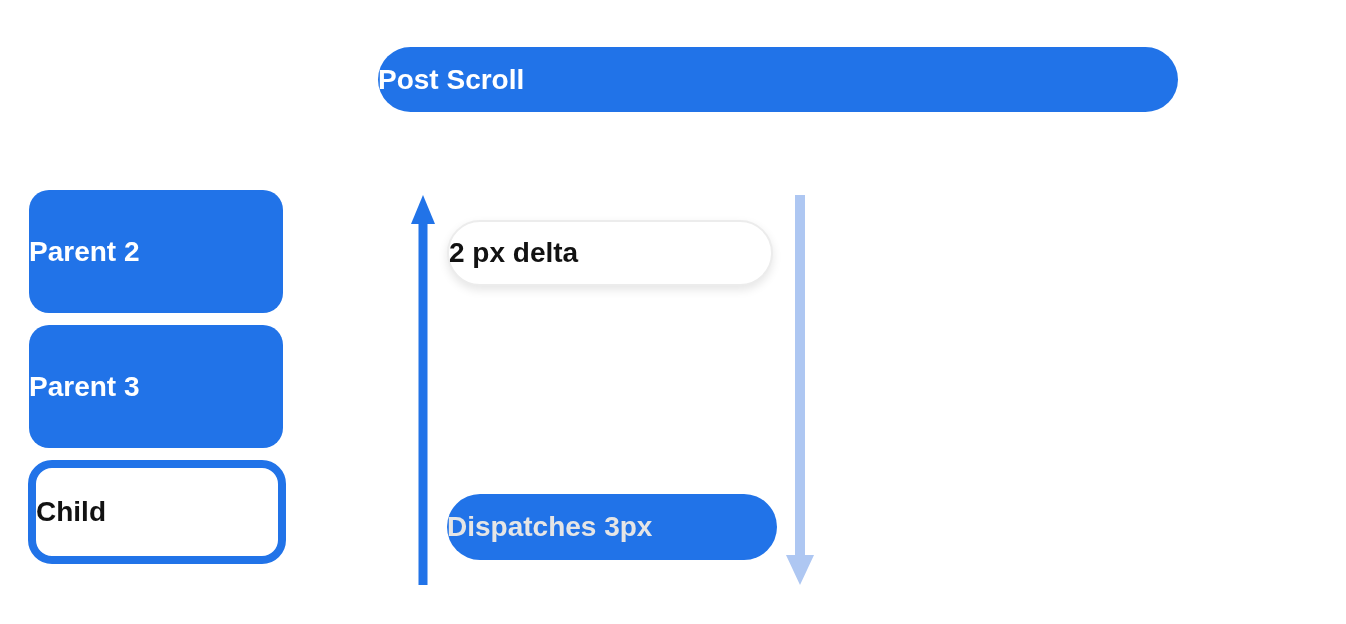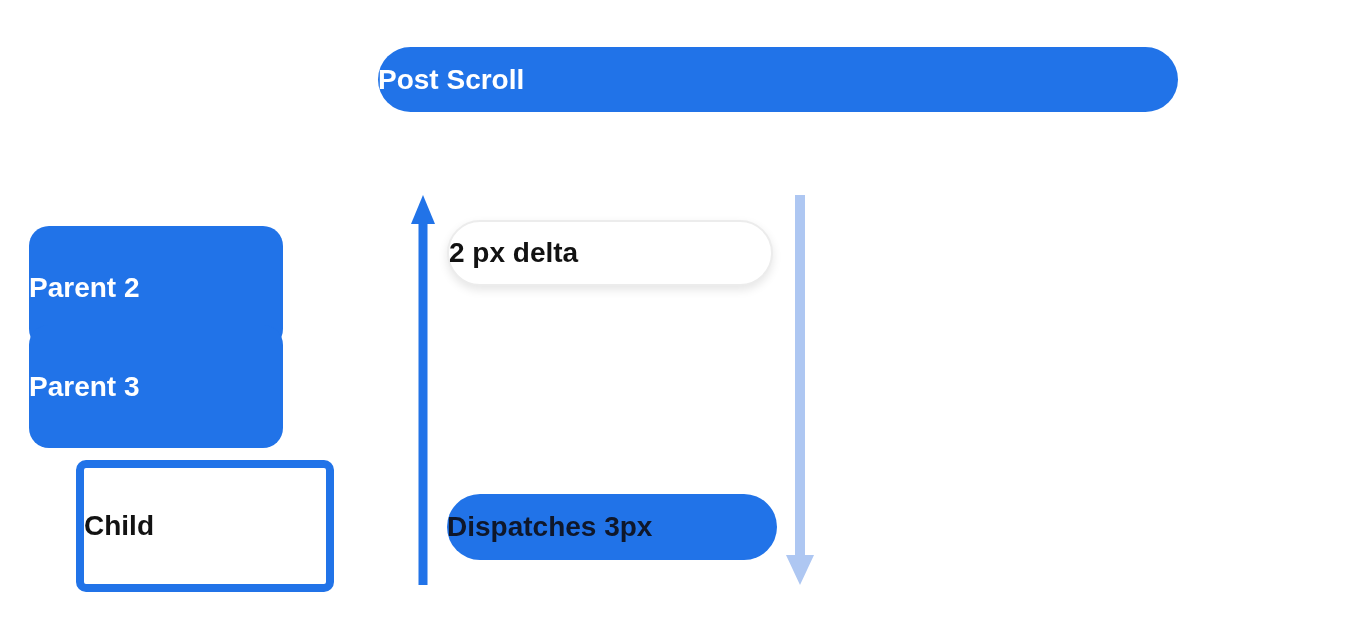--- a/index.html
+++ b/index.html
@@ -35,51 +35,50 @@
   
   .parent-box {
     left: 29px;
     width: 254px; height: 123px;
     background: var(--primary-blue);
     border-radius: 20px;
     color: #ffffff;
     font-size: 28px;
     font-weight: 700;
   }
-  .parent-2-box { top: 190px; margin-top: 36px; }
+  .parent-2-box { top: 190px; }
   .parent-1-box { top: 325px; }
   .child-box {
     left: 28px; top: 460px;
-    width: 258px; height: 132px;
+    width: 258px; height: 104px;
     background: #ffffff;
     border: 8px solid var(--primary-blue);
-    border-radius: 10px;
+    border-radius: 24px;
     color: var(--text-dark);
     font-size: 28px;
     font-weight: 600;
-    margin-left: 48px;
   }
   
   .delta-pill {
     left: 447px; top: 220px;
     width: 326px; height: 66px;
     background: #ffffff;
     border: 2px solid #ececec;
     border-radius: 33px;
     box-shadow: 0 4px 10px rgba(0,0,0,0.10);
     color: var(--text-dark);
     font-size: 28px;
     font-weight: 600;
   }
   .dispatches-pill {
     left: 447px; top: 494px;
     width: 330px; height: 66px;
     background: var(--primary-blue);
     border-radius: 33px;
-    color: #0f172a;
+    color: #e5e5e5;
     font-size: 28px;
     font-weight: 700;
   }
   
   .arrow {
     position: absolute;
     display: block;
   }
   .arrow-up   { left: 410px; top: 195px; color: var(--primary-blue); }
   .arrow-down { left: 786px; top: 195px; color: var(--light-blue); }

